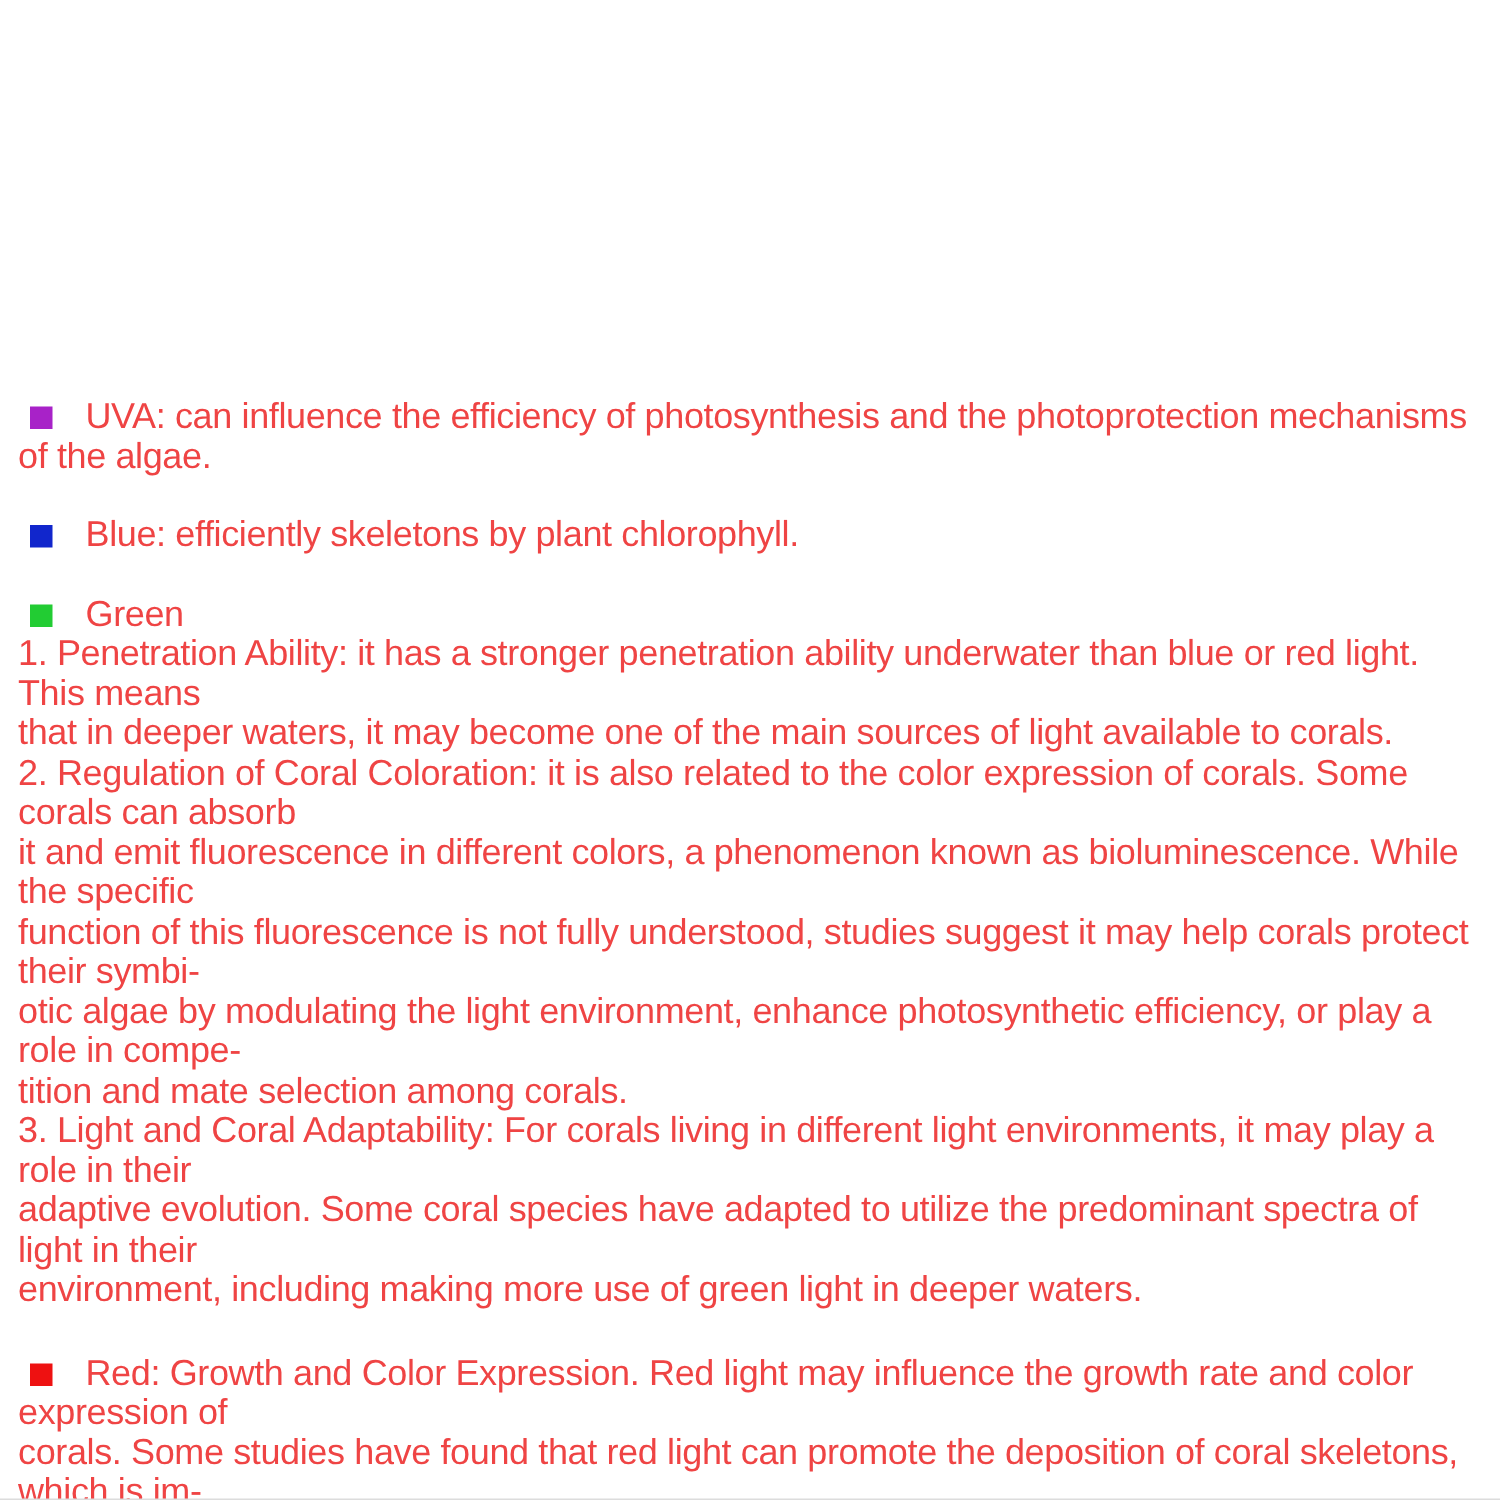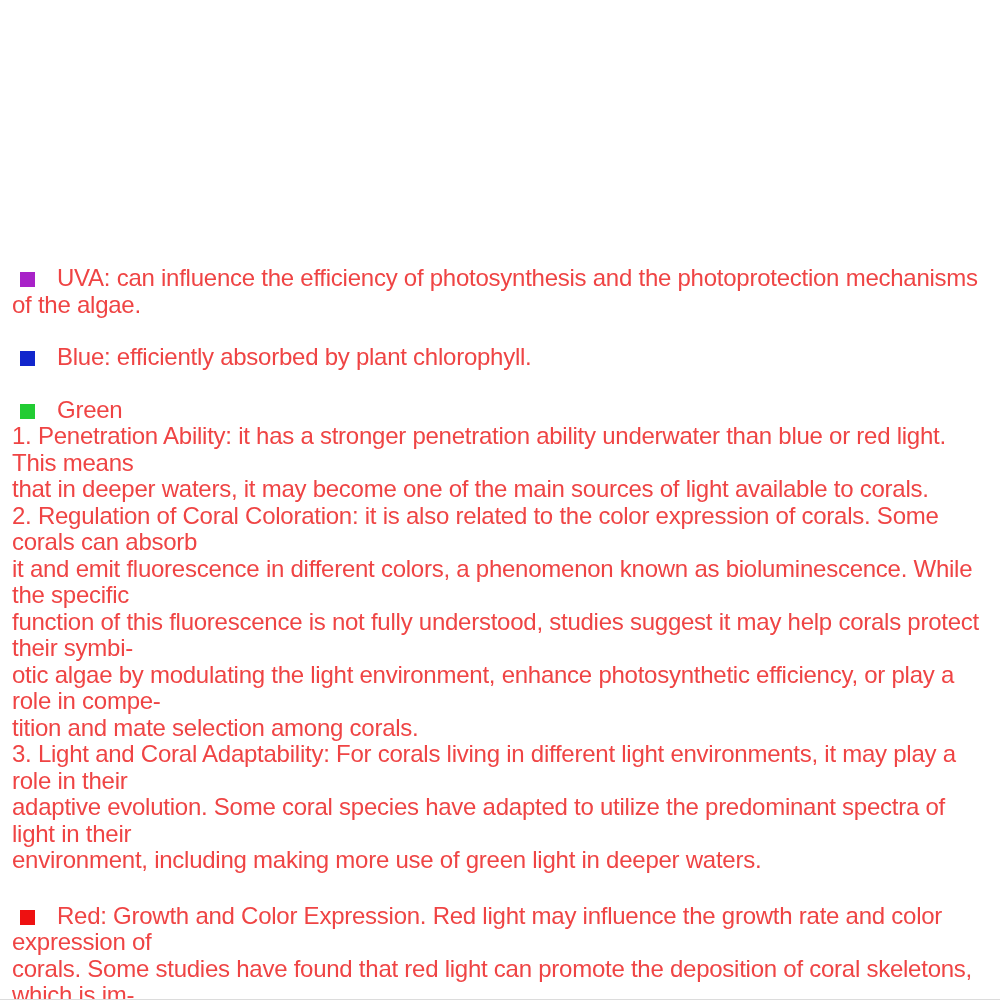--- a/index.html
+++ b/index.html
@@ -48,21 +48,21 @@
     background: #dcdcdc;
   }
 </style>
 </head>
 <body>
 
 <div class="page">
 
   <p id="p-uva"><span class="sq" style="background-color: rgb(168, 34, 200);"></span><span class="txt">UVA: can influence the efficiency of photosynthesis and the photoprotection mechanisms of the algae.</span></p>
 
-  <p id="p-blue"><span class="sq" style="background-color: rgb(17, 38, 204);"></span><span class="txt">Blue: efficiently absorbed by plant chlorophyll.</span></p>
+  <p id="p-blue"><span class="sq" style="background-color: rgb(17, 38, 204);"></span><span class="txt">Blue: efficiently skeletons by plant chlorophyll.</span></p>
 
   <p id="p-green"><span class="sq" style="background-color: rgb(34, 204, 51);"></span><span class="txt">Green
 1. Penetration Ability: it has a stronger penetration ability underwater than blue or red light. This means
 that in deeper waters, it may become one of the main sources of light available to corals.
 2. Regulation of Coral Coloration: it is also related to the color expression of corals. Some corals can absorb
 it and emit fluorescence in different colors, a phenomenon known as bioluminescence. While the specific
 function of this fluorescence is not fully understood, studies suggest it may help corals protect their symbi-
 otic algae by modulating the light environment, enhance photosynthetic efficiency, or play a role in compe-
 tition and mate selection among corals.
 3. Light and Coral Adaptability: For corals living in different light environments, it may play a role in their

